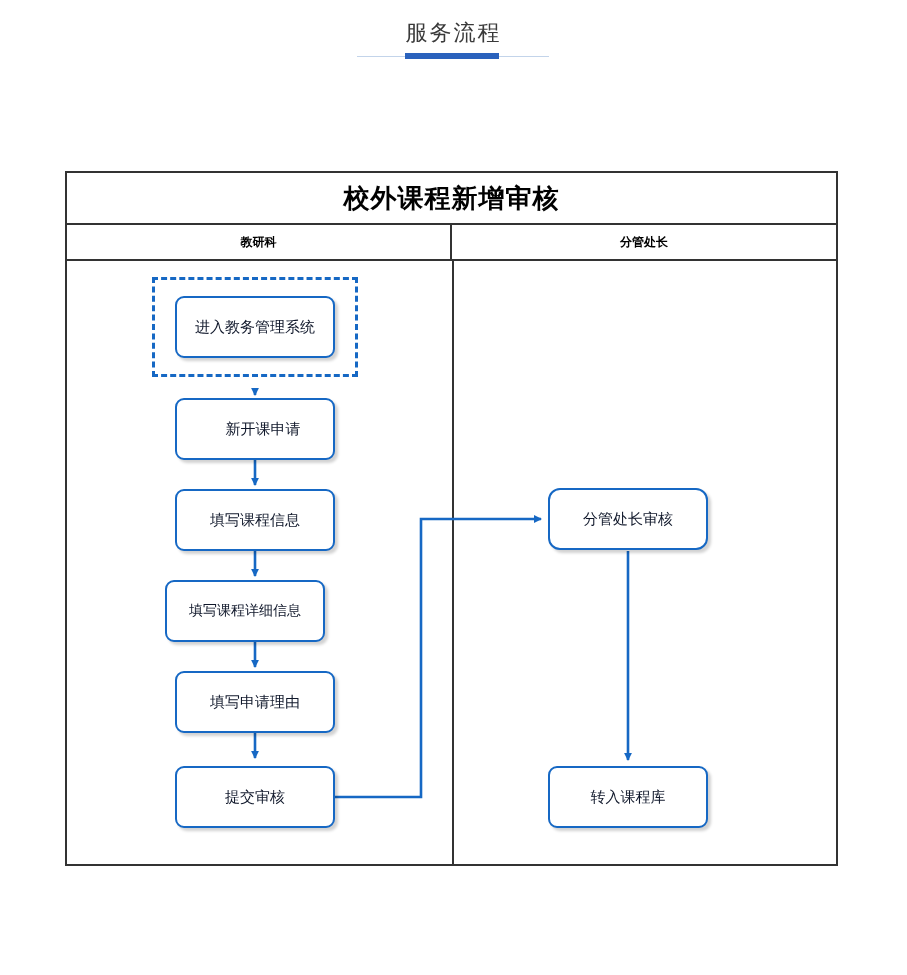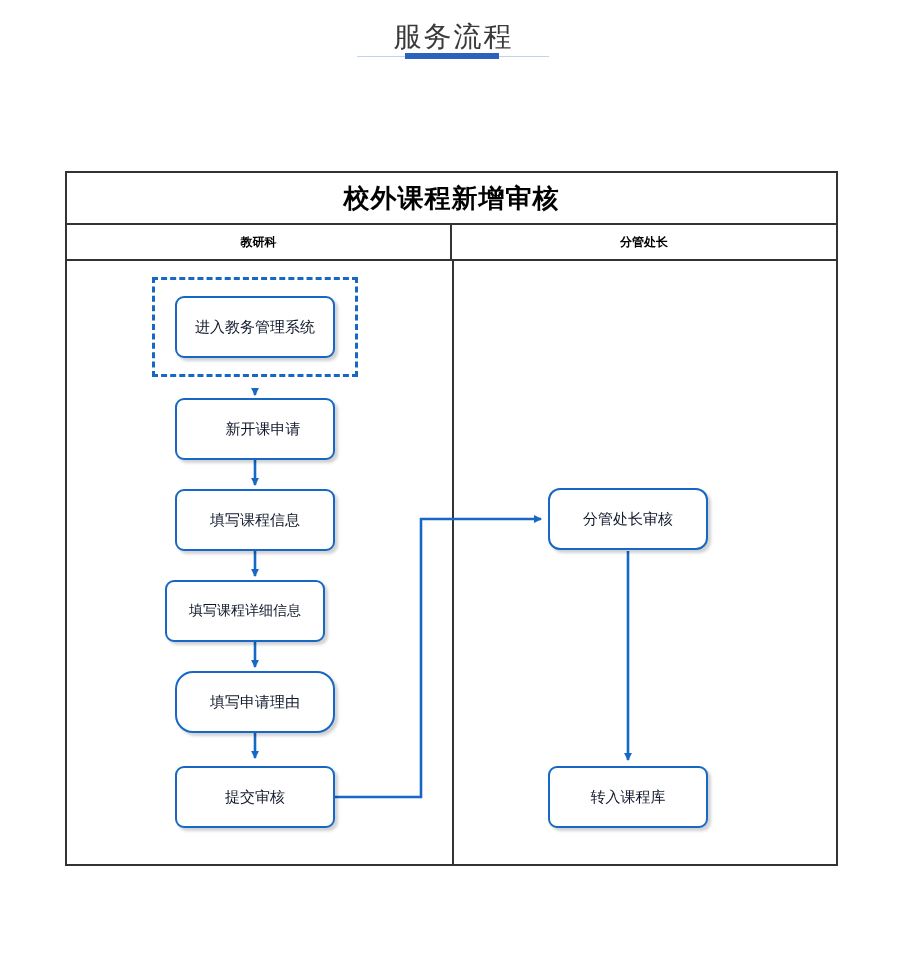--- a/index.html
+++ b/index.html
@@ -24,21 +24,21 @@
     top: 0;
     width: 907px;
     height: 80px;
   }
   #page-title {
     position: absolute;
     left: 0;
     top: 18px;
     width: 907px;
     text-align: center;
-    font-size: 28px;
+    font-size: 22px;
     font-weight: 400;
     letter-spacing: 2px;
     color: #3a3a3a;
   }
   #title-rule {
     position: absolute;
     left: 357px;
     top: 56px;
     width: 192px;
     height: 1px;
@@ -206,19 +206,19 @@
 <div id="selection-marquee"></div>
 
 <div class="node" style="left:175px; top:296px;">进入教务管理系统</div>
 
 <div class="node" style="left:175px; top:398px;padding-left:16px;">新开课申请</div>
 
 <div class="node" style="left:175px; top:489px;">填写课程信息</div>
 
 <div class="node wide" style="left:165px; top:580px;">填写课程详细信息</div>
 
-<div class="node" style="left:175px; top:671px;border-radius:18px;">填写申请理由</div>
+<div class="node" style="left:175px; top:671px;">填写申请理由</div>
 
 <div class="node" style="left:175px; top:766px;">提交审核</div>
 
 <div class="node" style="left:548px; top:488px;border-radius:12px;">分管处长审核</div>
 
 <div class="node" style="left:548px; top:766px;">转入课程库</div>
 
 </body></html>

